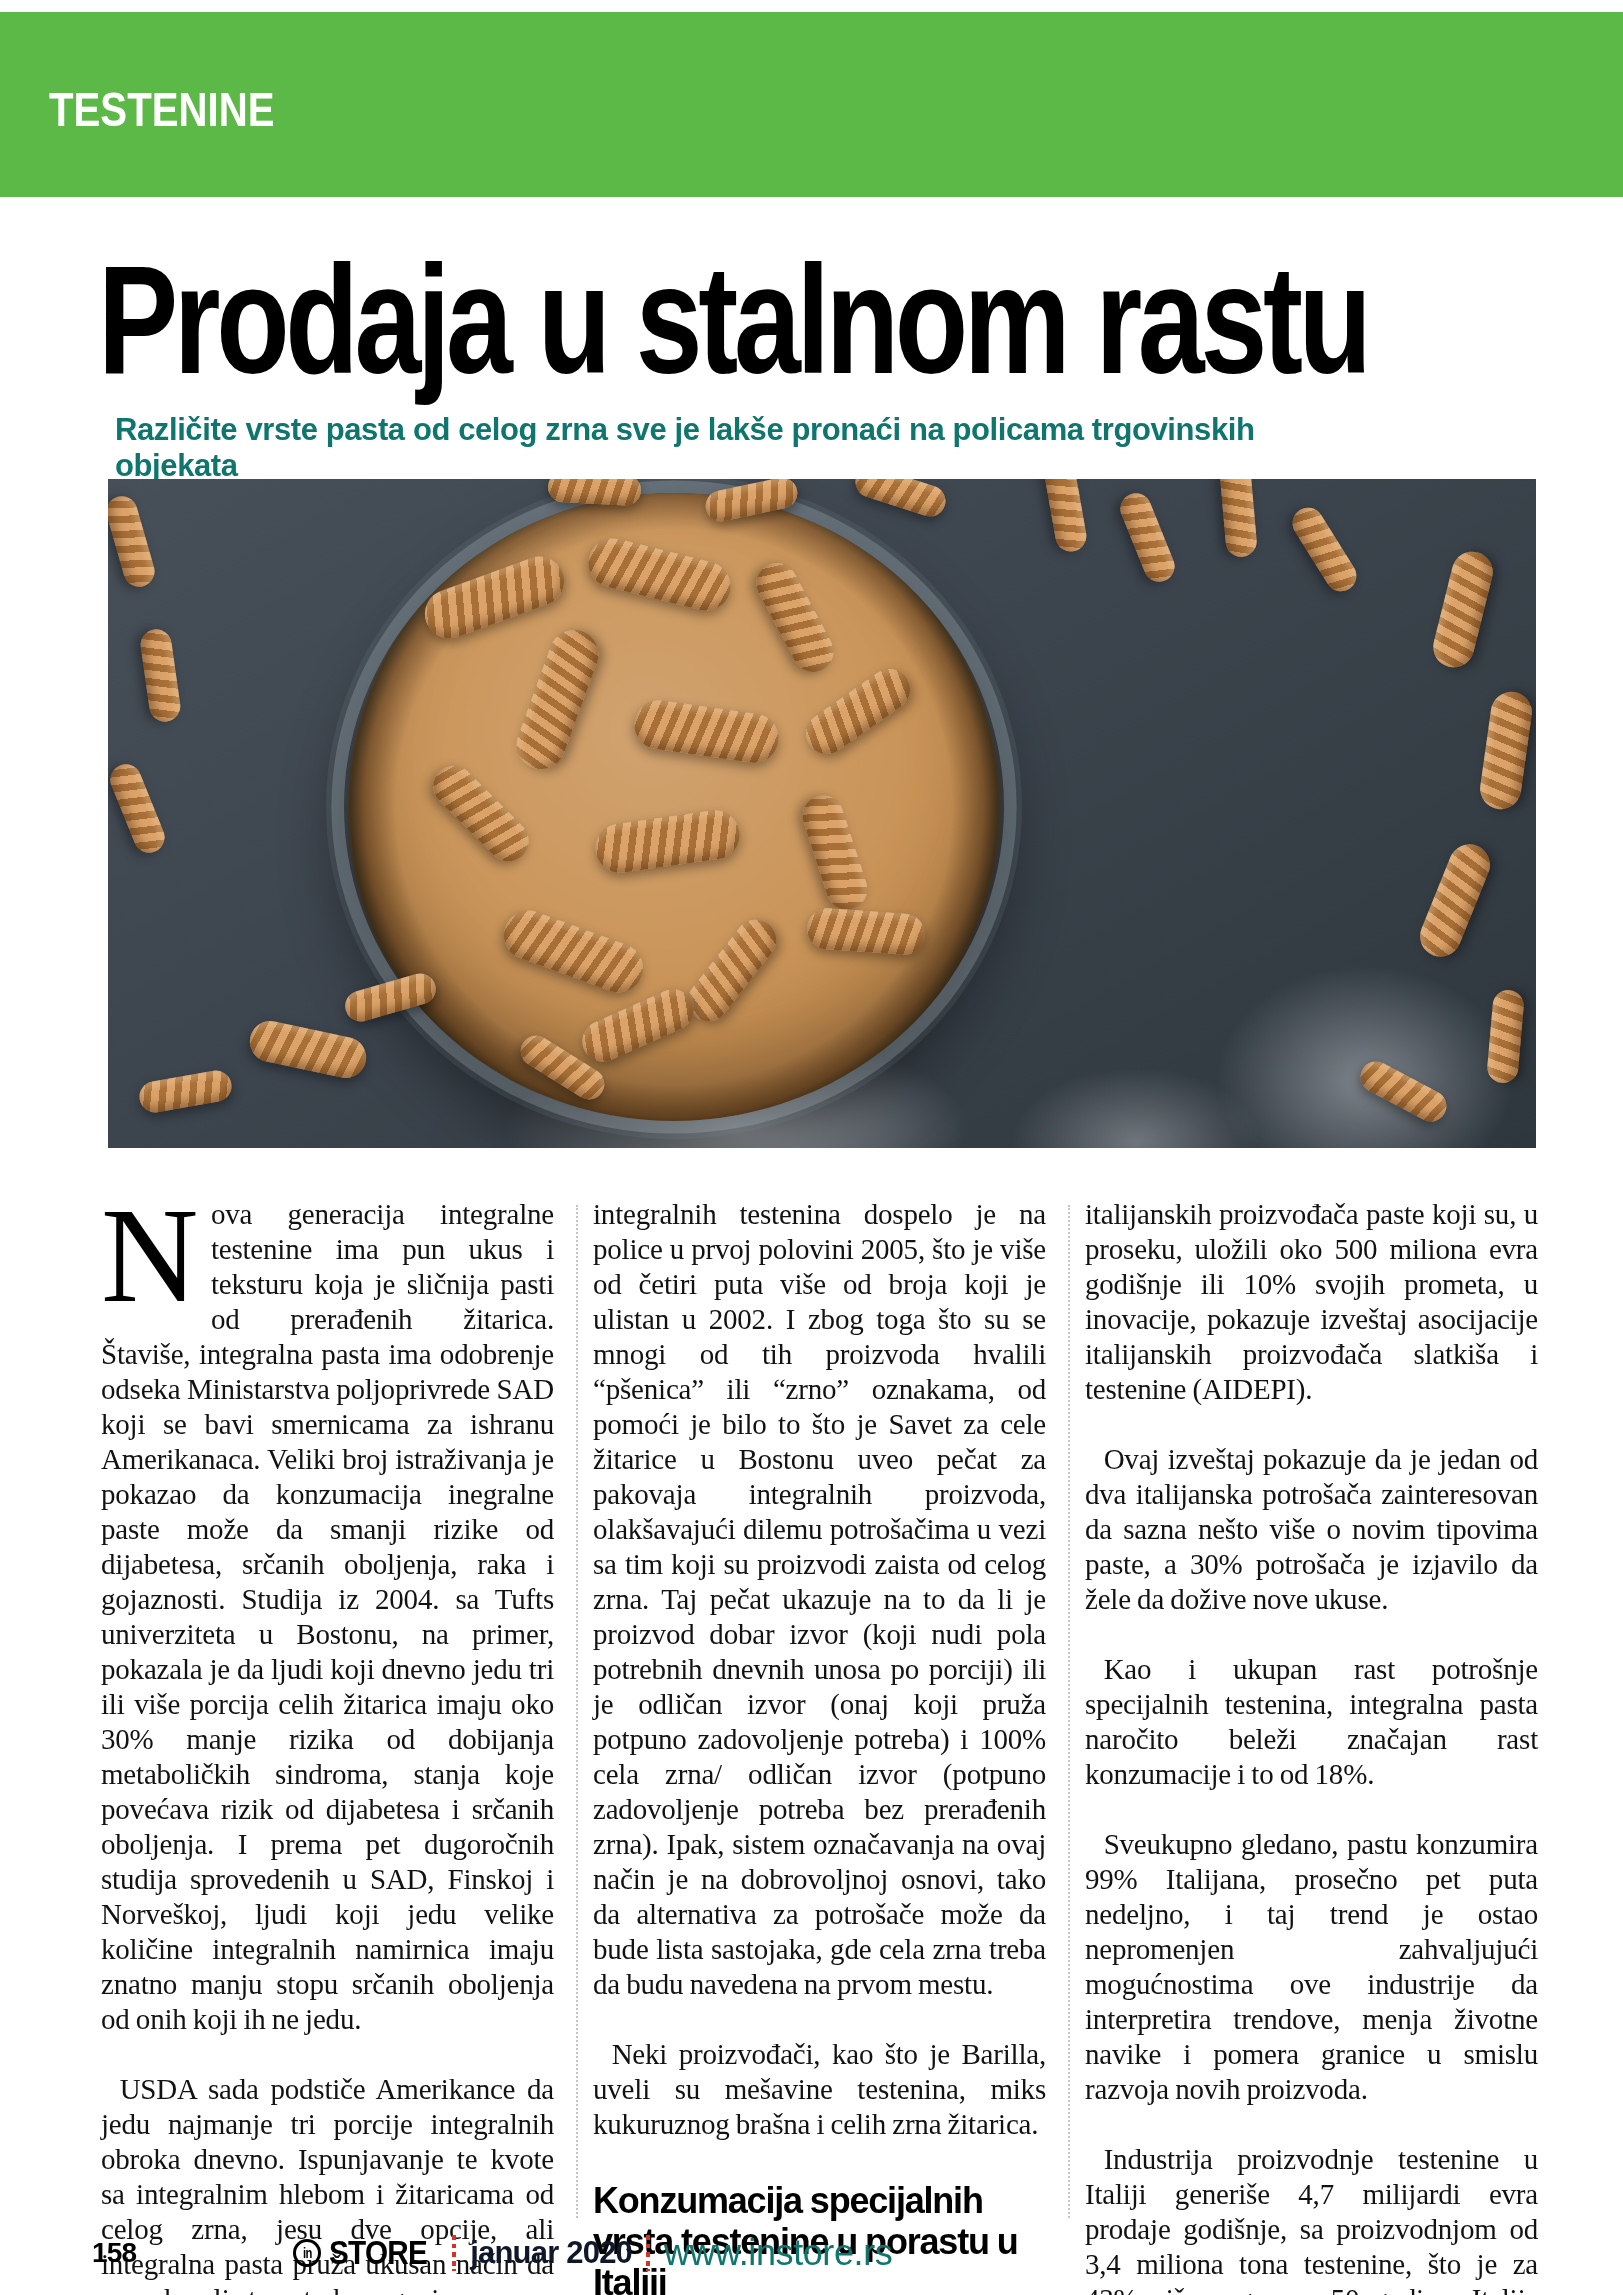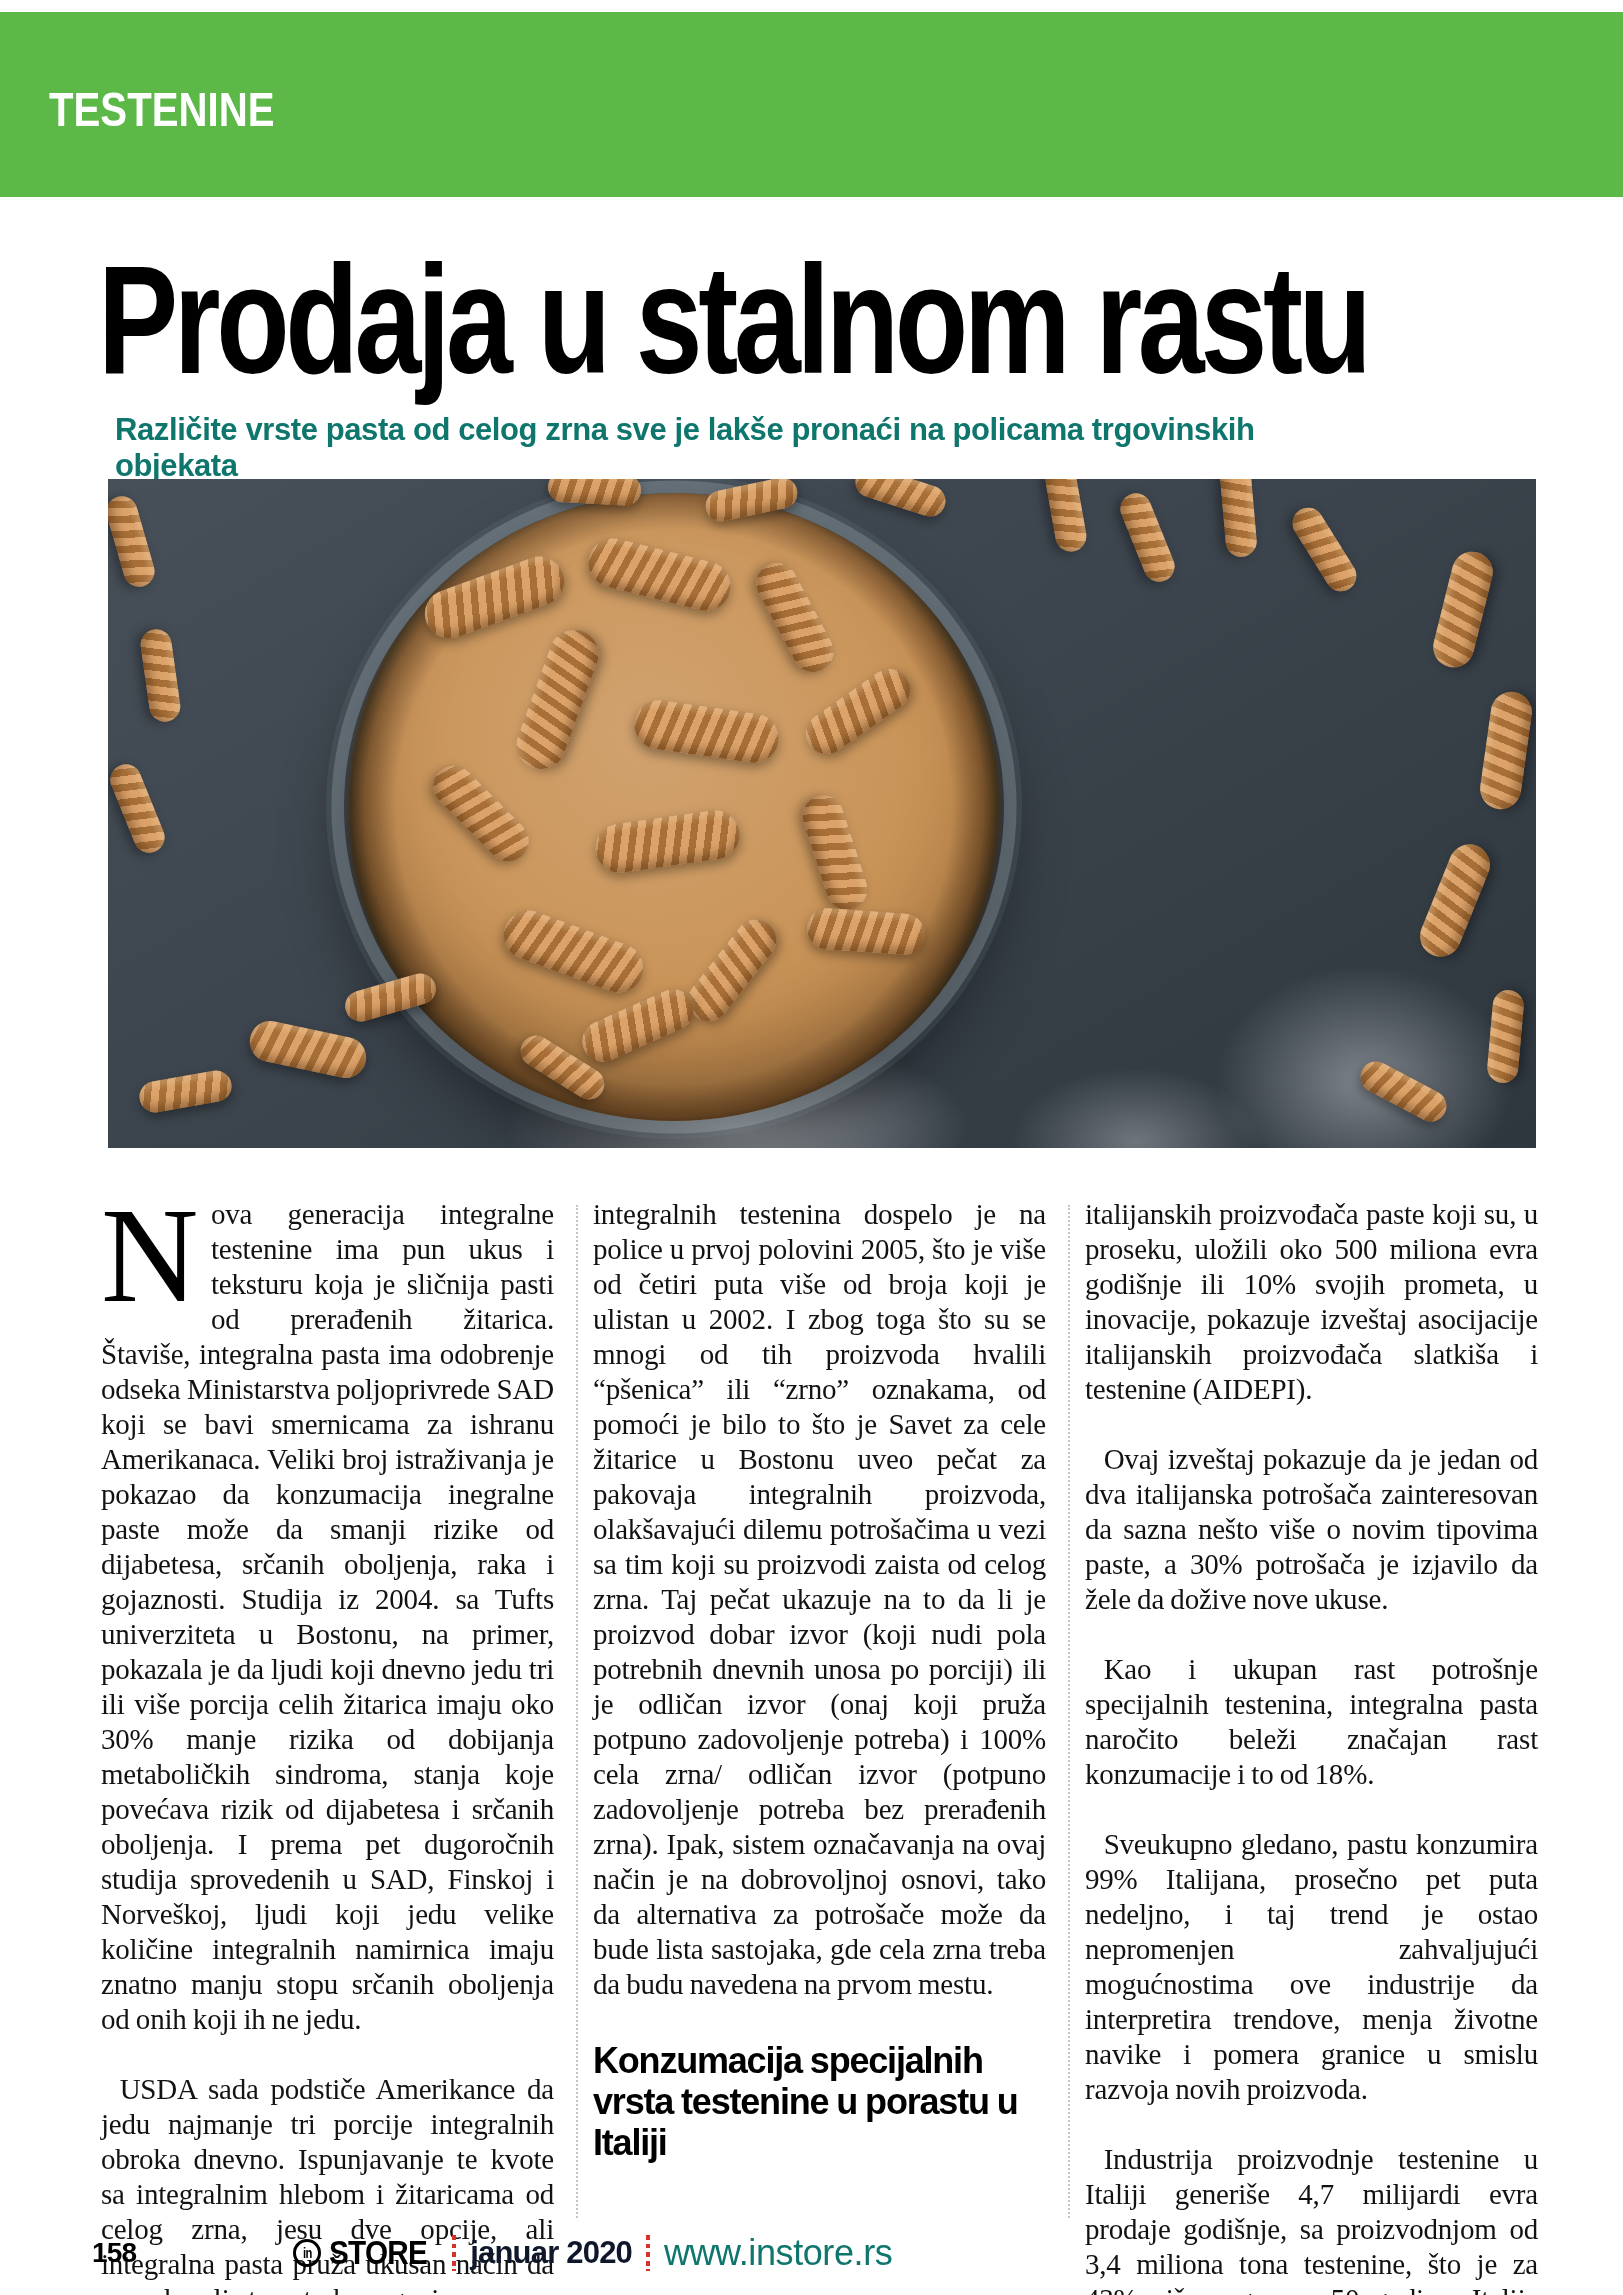--- a/index.html
+++ b/index.html
@@ -141,20 +141,21 @@
 <div class="col" style="left:101px;">
   <p><span class="dropcap">N</span><span>ova generacija integralne testenine ima pun ukus i teksturu koja je sličnija pasti od prerađenih žitarica. Štaviše, integralna pasta ima odobrenje odseka Ministarstva poljoprivrede SAD koji se bavi smernicama za ishranu Amerikanaca. Veliki broj istraživanja je pokazao da konzumacija inegralne paste može da smanji rizike od dijabetesa, srčanih oboljenja, raka i gojaznosti. Studija iz 2004. sa Tufts univerziteta u Bostonu, na primer, pokazala je da ljudi koji dnevno jedu tri ili više porcija celih žitarica imaju oko 30% manje rizika od dobijanja metaboličkih sindroma, stanja koje povećava rizik od dijabetesa i srčanih oboljenja. I prema pet dugoročnih studija sprovedenih u SAD, Finskoj i Norveškoj, ljudi koji jedu velike količine integralnih namirnica imaju znatno manju stopu srčanih oboljenja od onih koji ih ne jedu.</span></p>
   <p class="ind">USDA sada podstiče Amerikance da jedu najmanje tri porcije integralnih obroka dnevno. Ispunjavanje te kvote sa integralnim hlebom i žitaricama od celog zrna, jesu dve opcije, ali integralna pasta pruža ukusan način da se zadovolje te potrebe organizma.</p>
 
 </div>
 
 <div class="col-divider" style="left:576px;"></div>
 
 <div class="col" style="left:593px;">
   <p>integralnih testenina dospelo je na police u prvoj polovini 2005, što je više od četiri puta više od broja koji je ulistan u 2002. I zbog toga što su se mnogi od tih proizvoda hvalili “pšenica” ili “zrno” oznakama, od pomoći je bilo to što je Savet za cele žitarice u Bostonu uveo pečat za pakovaja integralnih proizvoda, olakšavajući dilemu potrošačima u vezi sa tim koji su proizvodi zaista od celog zrna. Taj pečat ukazuje na to da li je proizvod dobar izvor (koji nudi pola potrebnih dnevnih unosa po porciji) ili je odličan izvor (onaj koji pruža potpuno zadovoljenje potreba) i 100% cela zrna/ odličan izvor (potpuno zadovoljenje potreba bez prerađenih zrna). Ipak, sistem označavanja na ovaj način je na dobrovoljnoj osnovi, tako da alternativa za potrošače može da bude lista sastojaka, gde cela zrna treba da budu navedena na prvom mestu.</p>
+  <p class="ind">Neki proizvođači, kao što je Barilla, uveli su mešavine testenina, miks kukuruznog brašna i celih zrna žitarica.</p>
   <h2 class="subhead">Konzumacija specijalnih vrsta testenine u porastu u Italiji</h2>
 
 </div>
 
 <div class="col-divider" style="left:1068px;"></div>
 
 <div class="col" style="left:1085px;">
   <p>italijanskih proizvođača paste koji su, u proseku, uložili oko 500 miliona evra godišnje ili 10% svojih prometa, u inovacije, pokazuje izveštaj asocijacije italijanskih proizvođača slatkiša i testenine (AIDEPI).</p>
   <p class="ind">Ovaj izveštaj pokazuje da je jedan od dva italijanska potrošača zainteresovan da sazna nešto više o novim tipovima paste, a 30% potrošača je izjavilo da žele da dožive nove ukuse.</p>
   <p class="ind">Kao i ukupan rast potrošnje specijalnih testenina, integralna pasta naročito beleži značajan rast konzumacije i to od 18%.</p>

